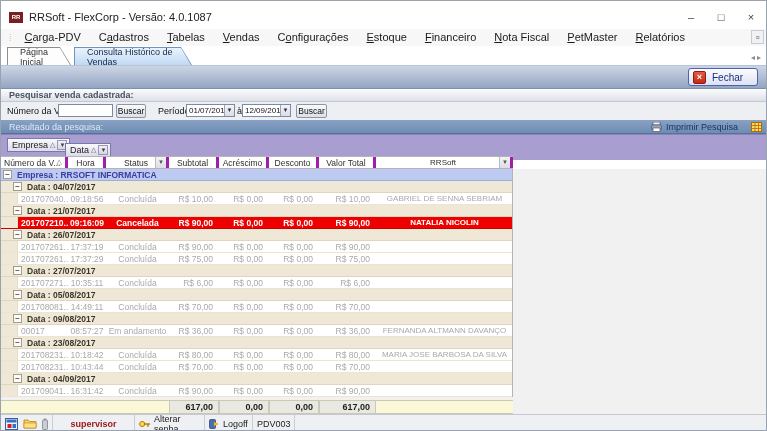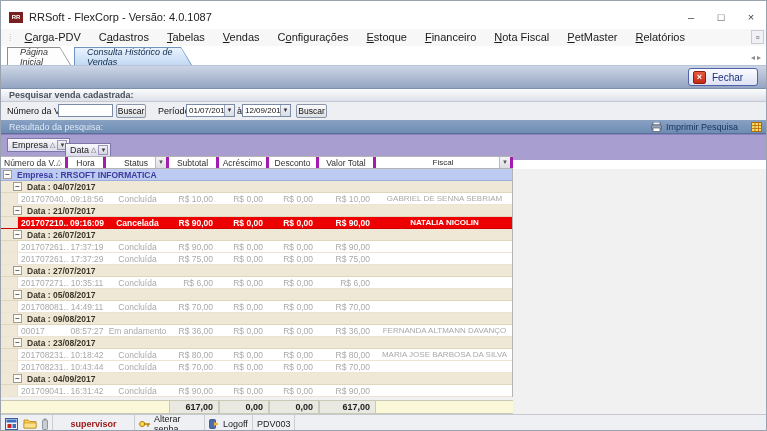--- a/index.html
+++ b/index.html
@@ -25,21 +25,21 @@
   .menu-item { font-size:11px; color:#1a1a1a; padding:0 9px; line-height:17px; }
   .menu-item u { text-decoration:underline; }
   .overflow-btn { position:absolute; right:2px; top:1px; width:13px; height:14px; background:#f0f1f5;
                   border:1px solid #c6cbd6; font-size:7px; color:#667; text-align:center; line-height:13px; }
 
   
   .tabstrip { position:absolute; left:0; top:45px; width:100%; height:19px; background:#ffffff; }
   .tab { position:absolute; bottom:0; height:18px; clip-path:polygon(0 0,calc(100% - 11px) 0,100% 100%,0 100%); }
   .tab-inner { position:absolute; left:1px; top:1px; right:1px; bottom:0;
                clip-path:polygon(0 0,calc(100% - 10px) 0,100% 100%,0 100%);
-               font-size:9px; display:flex; align-items:center; padding-left:12px;font-style:italic; }
+               font-size:9px; display:flex; align-items:center; padding-left:12px; }
   .tab-inactive { left:6px; width:64px; background:#8d8d8d; }
   .tab-inactive .tab-inner { background:#fdfdfd; color:#333; }
   .tab-active { left:73px; width:118px; background:#6f94bd; }
   .tab-active .tab-inner { background:linear-gradient(#eaf3fd,#c2d9f3); color:#10294a; }
   .tab-pager { position:absolute; right:3px; bottom:3px; font-size:8px; color:#8a8a8a; letter-spacing:2px; }
 
   
   .toolband { position:absolute; left:0; top:64px; width:100%; height:24px;
               background:linear-gradient(#ccd5e5,#94a5c3); border-top:1px solid #b9c3d7; border-bottom:1px solid #7d8fae; }
   .fechar-btn { position:absolute; right:8px; top:2px; width:70px; height:18px;
@@ -257,21 +257,21 @@
       <div class="hcell c-acr">
         <span class="hlbl">Acréscimo</span>
       </div>
       <div class="hcell c-desc">
         <span class="hlbl">Desconto</span>
       </div>
       <div class="hcell c-vt">
         <span class="hlbl">Valor Total</span>
       </div>
       <div class="hcell c-cli">
-        <span class="hlbl">Fiscal</span>
+        <span class="hlbl">RRSoft</span>
         <span class="hdrop">▼</span>
       </div>
     </div>
   <div class="grid-body" id="gridbody">
       <div class="row row-empresa">
         <span class="expand-box">−</span>
         <span>Empresa : RRSOFT INFORMATICA</span>
       </div>
       <div class="row row-date">
         <span class="expand-box">−</span>

